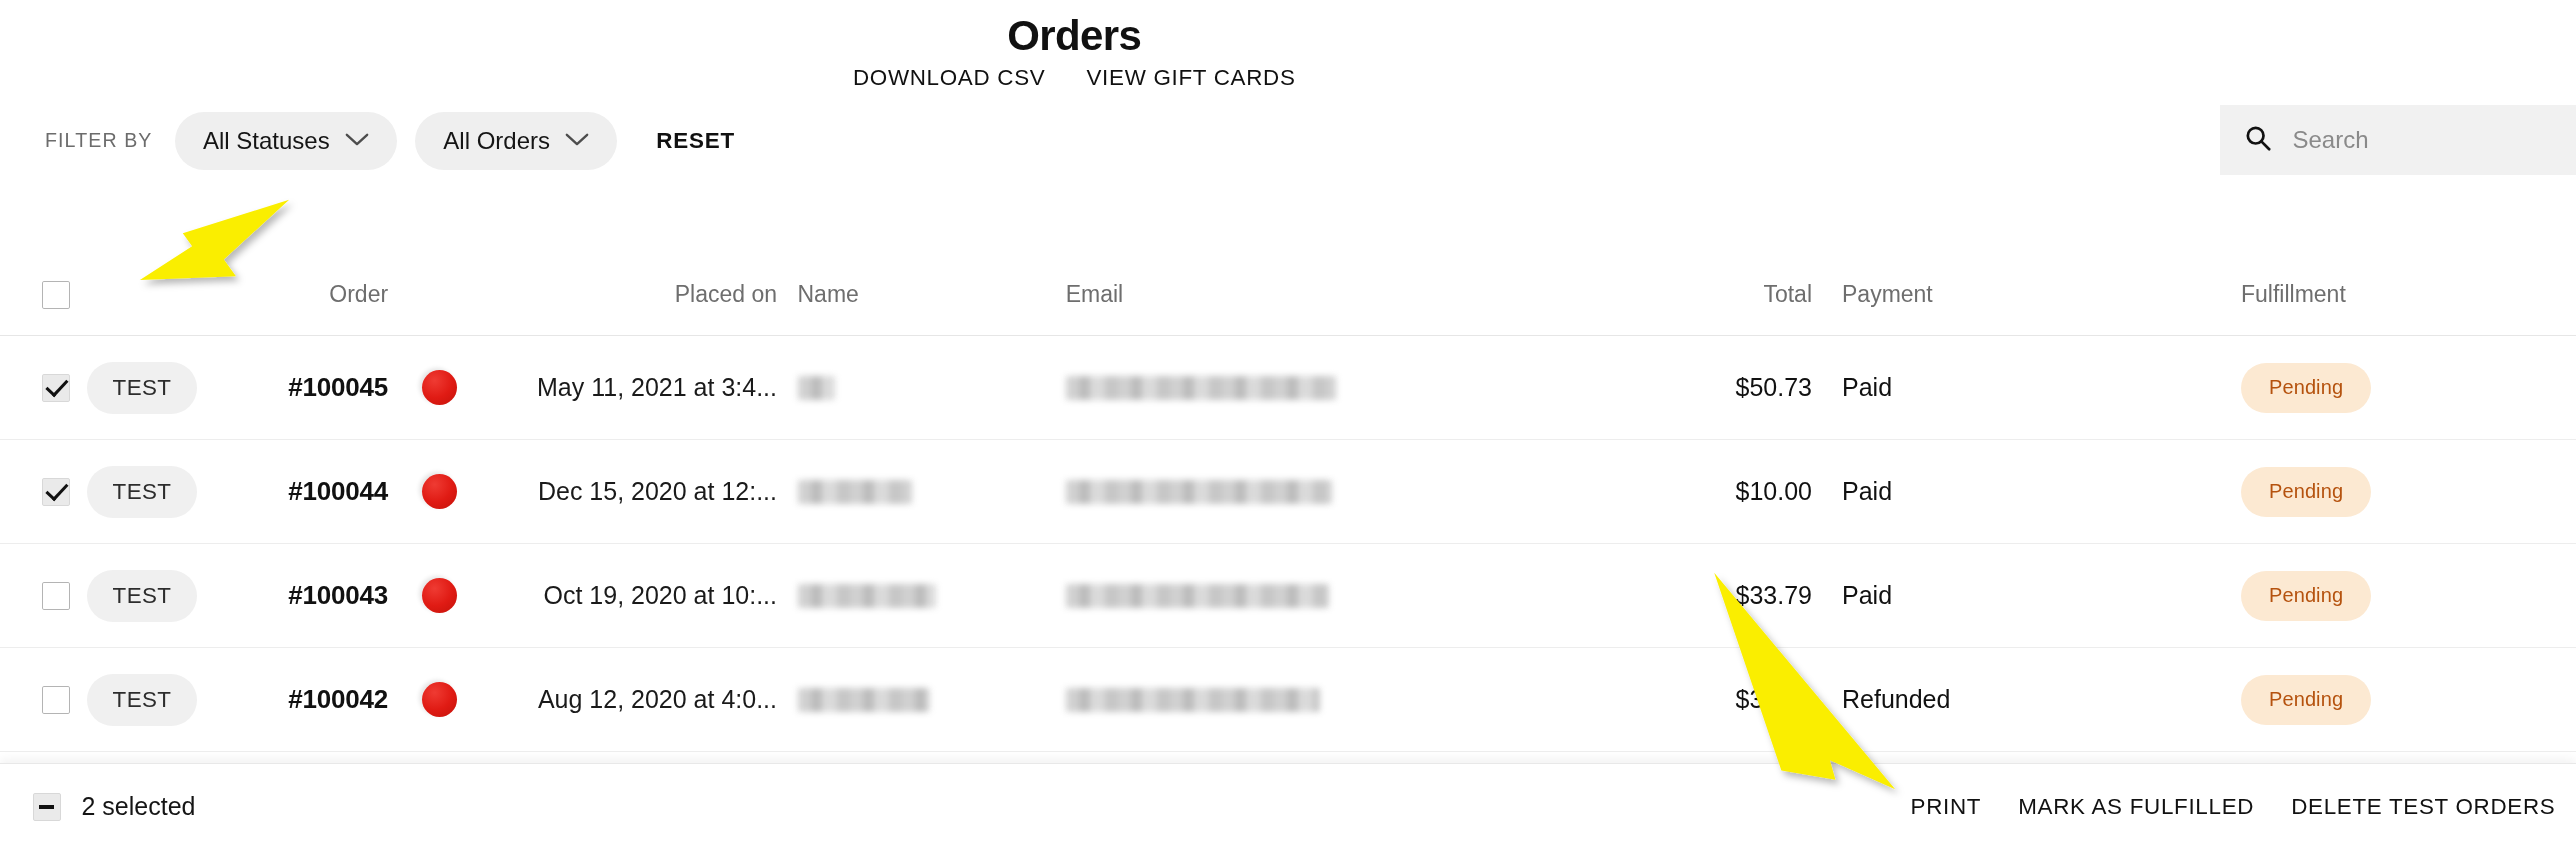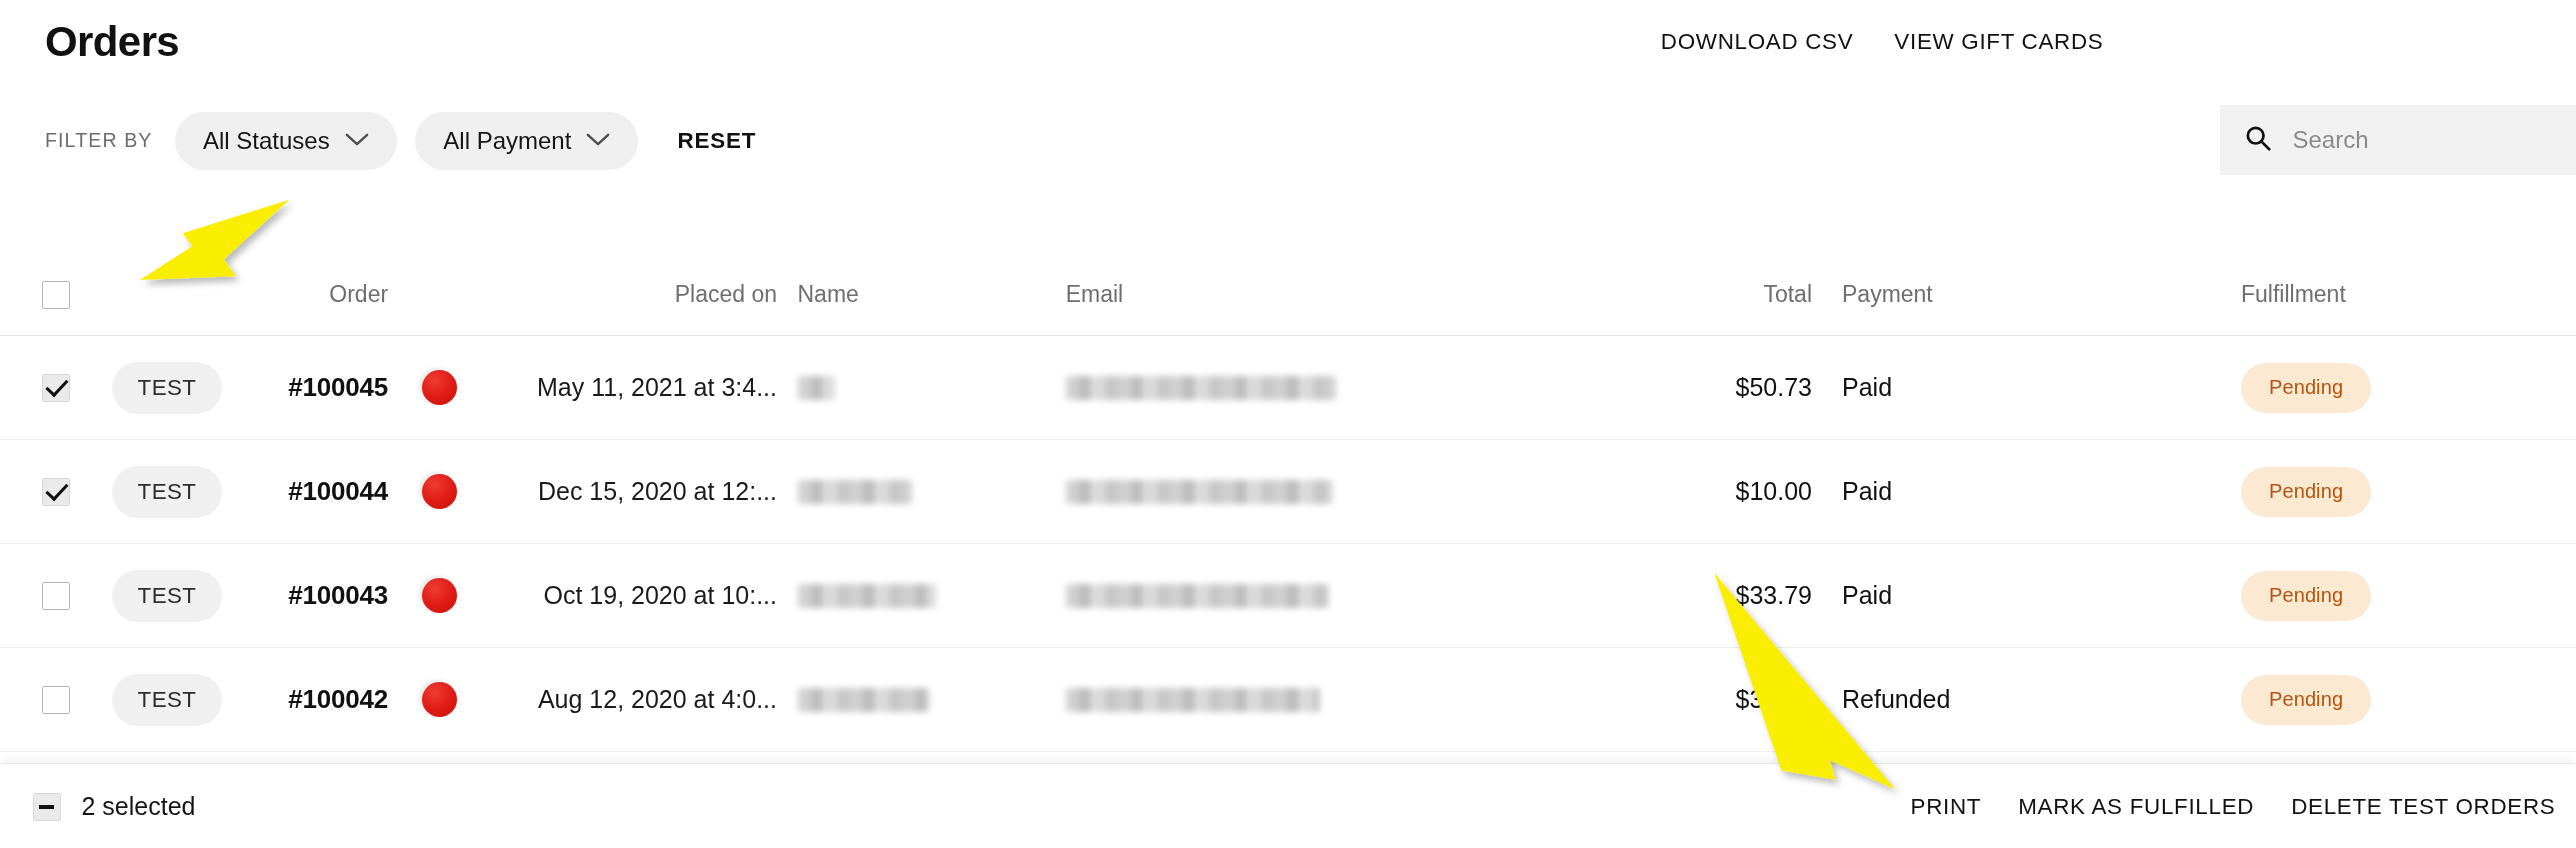--- a/index.html
+++ b/index.html
@@ -7,23 +7,24 @@
     width: 2576px; height: 849px;
     background: #ffffff;
     font-family: "Liberation Sans", sans-serif;
     color: #111111;
     overflow: hidden;
   }
   #root { position: relative; width: 2576px; height: 849px; }
 
   
   .page-header {
-    position: absolute; left: 0; top: 4px; width: 2124px; height: 76px;
+    position: absolute; left: 0; top: 15px; width: 2124px; height: 76px;
     display: flex; align-items: center; justify-content: space-between;
     padding: 0 20.5px 0 45px;
+    flex-direction: column;
   }
   .page-title {
     font-size: 42px; font-weight: bold; letter-spacing: -0.6px;
     color: #111111; line-height: 1;
   }
   .header-actions { display: flex; align-items: center; gap: 41px; }
   .action-link {
     font-size: 22.4px; font-weight: 500; letter-spacing: 0.7px;
     color: #111111; cursor: pointer; white-space: nowrap;
   }
@@ -68,21 +69,21 @@
   .table { position: absolute; left: 0; top: 254px; width: 2104px; }
   .row {
     position: relative; display: flex; align-items: center;
     height: 104px; width: 2576px;
     border-bottom: 1.9px solid #ededed;
   }
   .row.header-row { height: 82px; border-bottom: 1.9px solid #e6e6e6; }
   .row.data-row { height: 104px; }
 
   .c-check  { width: 87px; flex: 0 0 87px; display: flex; justify-content: flex-start; padding-left: 42px; }
-  .c-tag    { width: 135px; flex: 0 0 135px; display: flex; justify-content: flex-end; }
+  .c-tag    { width: 135px; flex: 0 0 135px; display: flex; justify-content: flex-start; }
   .c-order  { width: 168px; flex: 0 0 168px; display: flex; justify-content: flex-end; padding-right: 1.9px;}
   .c-dot    { width: 112px; flex: 0 0 112px; display: flex; justify-content: flex-start; padding-left: 32px; }
   .c-placed { width: 275px; flex: 0 0 275px; display: flex; justify-content: flex-end; }
   .c-name   { width: 270px; flex: 0 0 270px; display: flex; justify-content: flex-start; padding-left: 20.5px; }
   .c-email  { width: 560px; flex: 0 0 560px; display: flex; justify-content: flex-start; padding-left: 18.7px; }
   .c-total  { width: 205px; flex: 0 0 205px; display: flex; justify-content: flex-end; }
   .c-pay    { width: 242px; flex: 0 0 242px; display: flex; justify-content: flex-start; padding-left: 30px; }
   .c-fulfil { flex: 1 1 auto; display: flex; justify-content: flex-start; padding-left: 187px; }
 
   .th { font-size: 23px; color: #6e6e6e; font-weight: 400; }
@@ -179,21 +180,21 @@
       <div class="pill">
         <span class="pill-label">All Statuses</span>
         <span class="chev">
           <svg width="24" height="15" viewBox="0 0 26 16">
               <path d="M2 3 L13 13 L24 3" fill="none" stroke="#4d4d4d" stroke-width="2.6" stroke-linecap="round" stroke-linejoin="round"></path>
             </svg>
         </span>
       </div>
 
       <div class="pill">
-        <span class="pill-label">All Payment</span>
+        <span class="pill-label">All Orders</span>
         <span class="chev">
           <svg width="24" height="15" viewBox="0 0 26 16">
               <path d="M2 3 L13 13 L24 3" fill="none" stroke="#4d4d4d" stroke-width="2.6" stroke-linecap="round" stroke-linejoin="round"></path>
             </svg>
         </span>
       </div>
 
       <div class="reset-link">RESET</div>
     </div>
 

